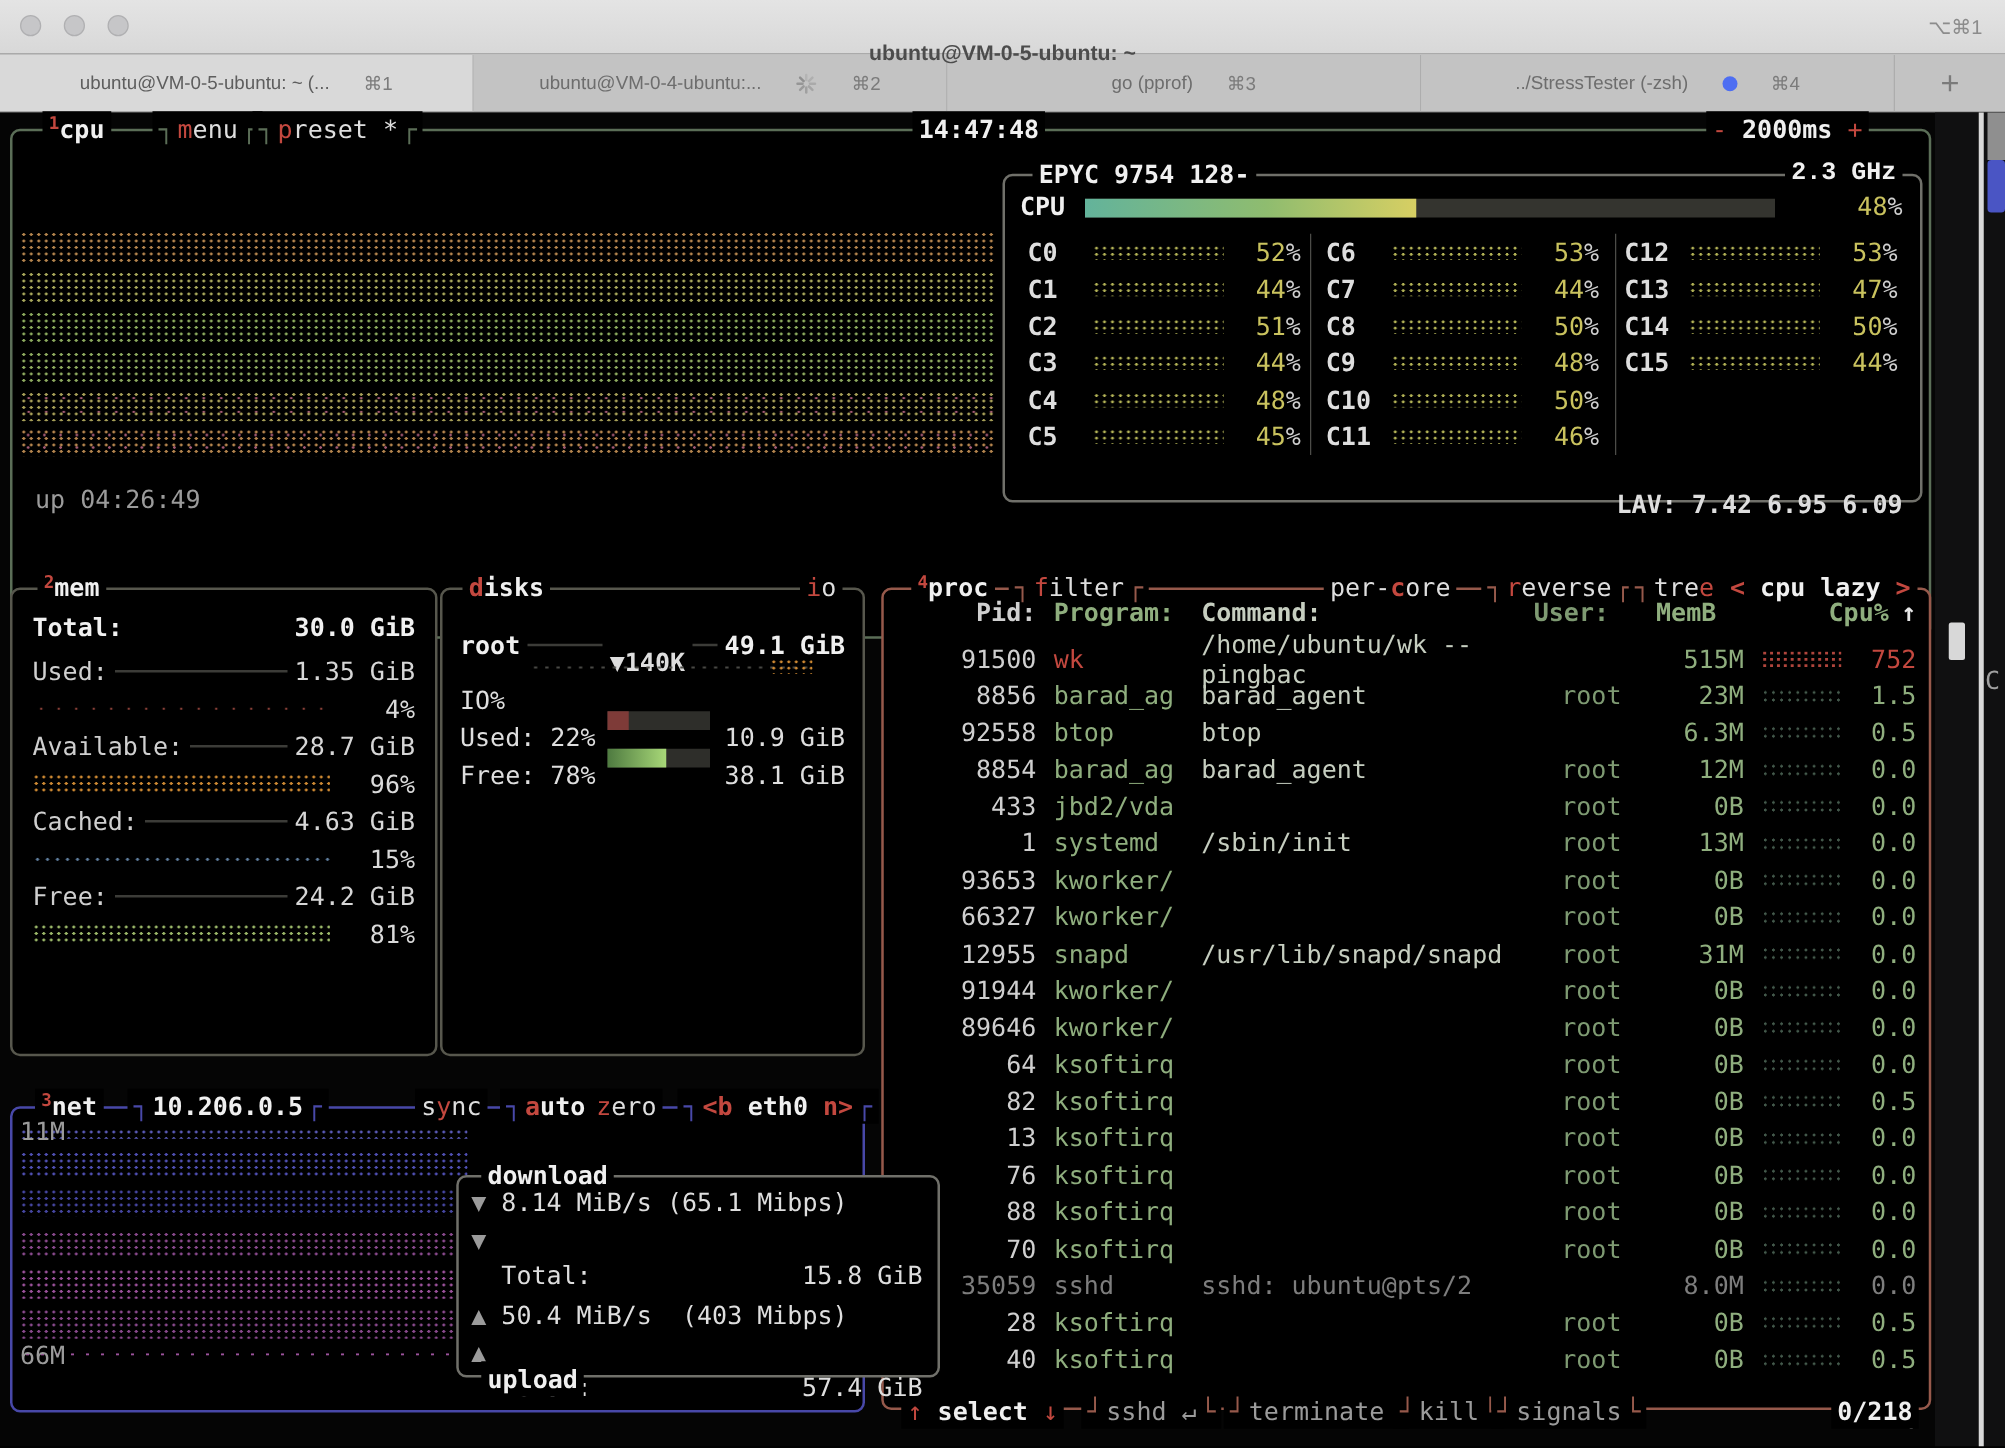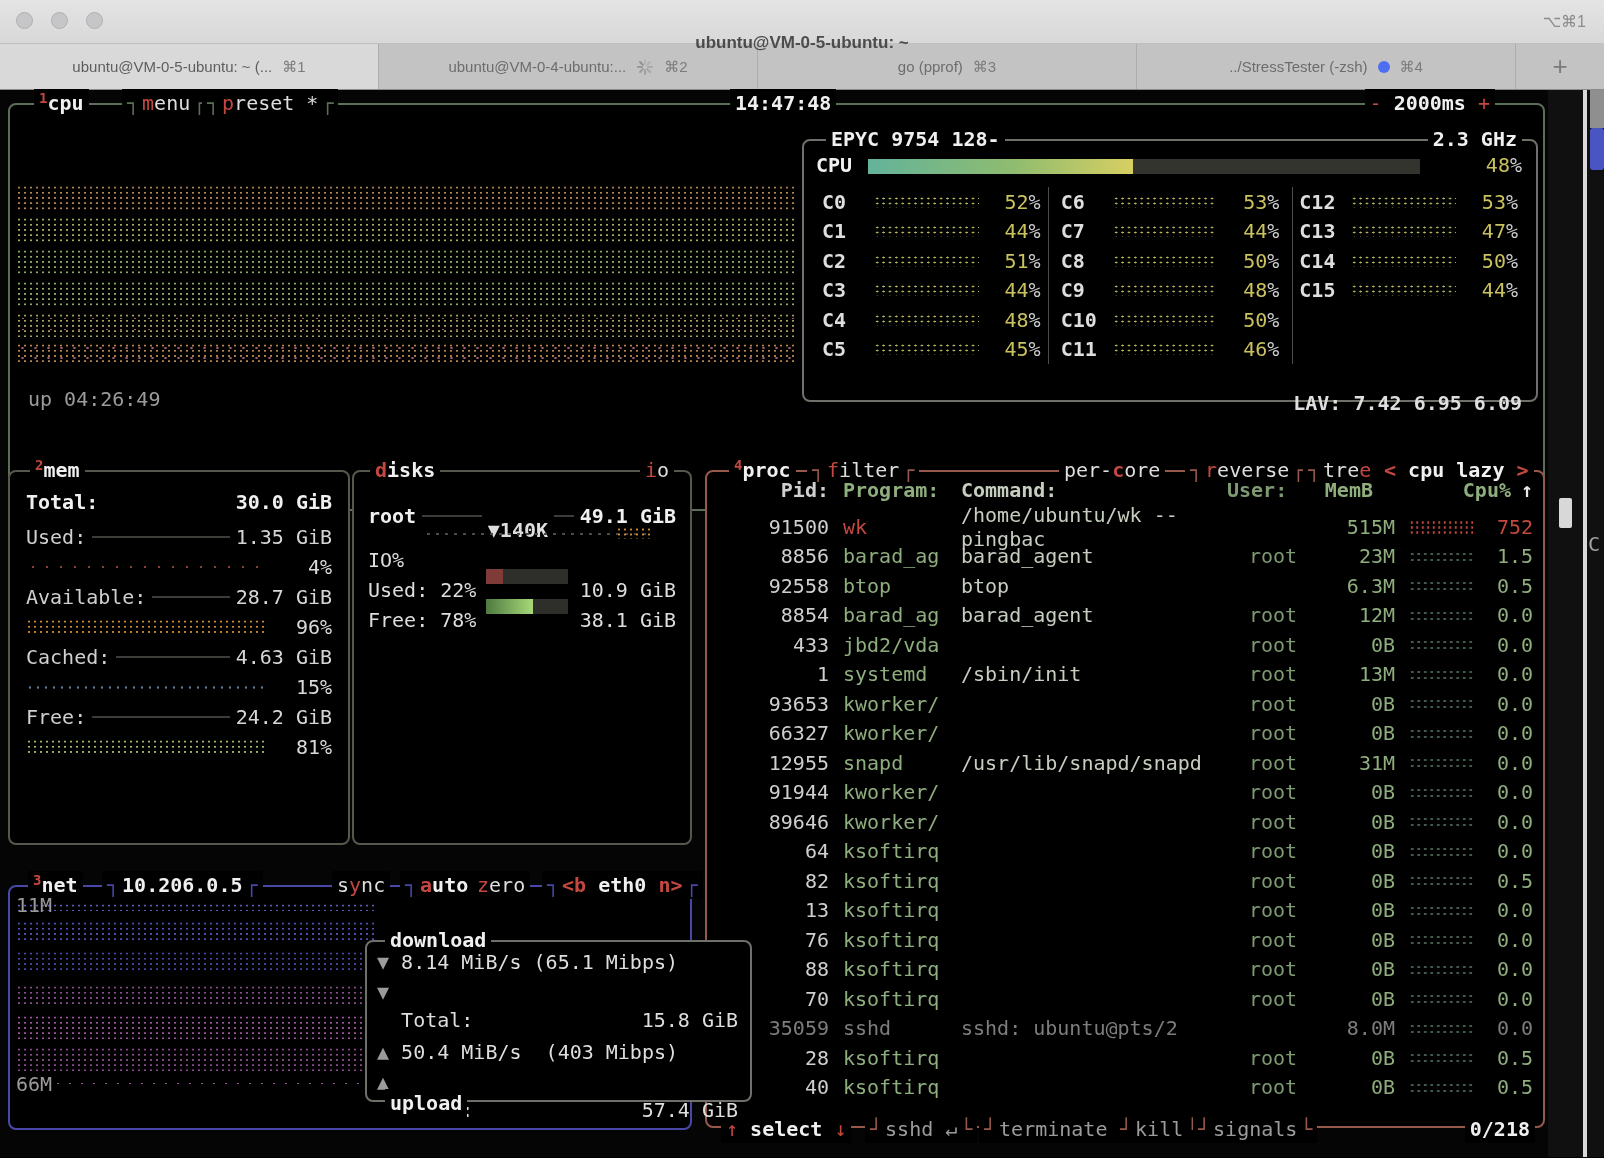--- a/index.html
+++ b/index.html
@@ -13,21 +13,21 @@
   .screen{position:relative;width:1604px;height:1158px;}
 
   
   .titlebar{position:relative;height:44px;background:linear-gradient(#e4e4e4,#d8d8d8);display:flex;align-items:center;border-bottom:1px solid #c0c0c0;}
   .traffic{position:absolute;left:16px;top:12px;display:flex;gap:18px;}
   .light{width:17px;height:17px;border-radius:50%;background:#c6c6c8;border:1px solid #b0b0b2;}
   .wtitle{flex:1;text-align:center;font-weight:bold;font-size:17px;color:#4c4c4c;margin-top:42px;}
   .wshort{position:absolute;right:18px;font-size:16px;color:#8c8c8c;}
   .tabbar{height:46px;background:#c7c7c7;display:flex;border-bottom:1px solid #8b8b8b;}
   .tabs{display:flex;flex:1;}
-  .tab{flex:1;display:flex;align-items:center;justify-content:center;gap:10px;font-size:15px;color:#6d6d6d;background:#c3c3c3;border-right:1px solid #adadad;overflow:hidden;white-space:nowrap;}
+  .tab{flex:1;display:flex;align-items:center;justify-content:center;gap:27px;font-size:15px;color:#6d6d6d;background:#c3c3c3;border-right:1px solid #adadad;overflow:hidden;white-space:nowrap;}
   .tab.active{background:#d9d9d9;color:#5e5e5e;}
   .tab-short{color:#7b7b7b;}
   .tabdot{width:12px;height:12px;border-radius:50%;background:#4e6ef2;}
   .newtab{width:88px;display:flex;align-items:center;justify-content:center;font-size:26px;color:#7a7a7a;background:#c3c3c3;}
 
   
   .term{position:relative;width:1604px;height:1067px;background:#050505;font-family:"DejaVu Sans Mono",monospace;font-size:20px;color:var(--white);}
   .t{position:absolute;white-space:pre;}
   .b{font-weight:bold;}
   .red{color:var(--red);} .yel{color:var(--yellow);}
@@ -179,21 +179,21 @@
         <div class="band b2 dots"></div>
         <div class="band b3 dots"></div>
         <div class="band b4 dots"></div>
         <div class="band b5"></div>
         <div class="band b6"></div>
       </div>
       <span class="t gry" style="left:18px;top:282px;">up 04:26:49</span>
 
       <div class="box" style="--bc:var(--in-bc);left:792px;top:34px;width:736px;height:263px;">
         <span class="ti bw" style="left:22px;">EPYC 9754 128-</span>
-        <span class="ti bw" style="right:14px;">2.3 GHz</span>
+        <span class="ti bw" style="right:14px;font-family:Liberation Mono, monospace;">2.3 GHz</span>
 
         <span class="t bw" style="left:12px;top:12px;">CPU</span>
         <div class="cpubar" style="left:64px;top:18px;width:552px;">
           <div class="fill" style="width:48%;"></div>
         </div>
         <span class="t" style="right:14px;top:12px;"><span class="yel">48</span><span style="color:#cfcfcf;">%</span></span>
 
         <div class="core-grid">
             <div class="core-row">
               <span class="cid">C0</span>

